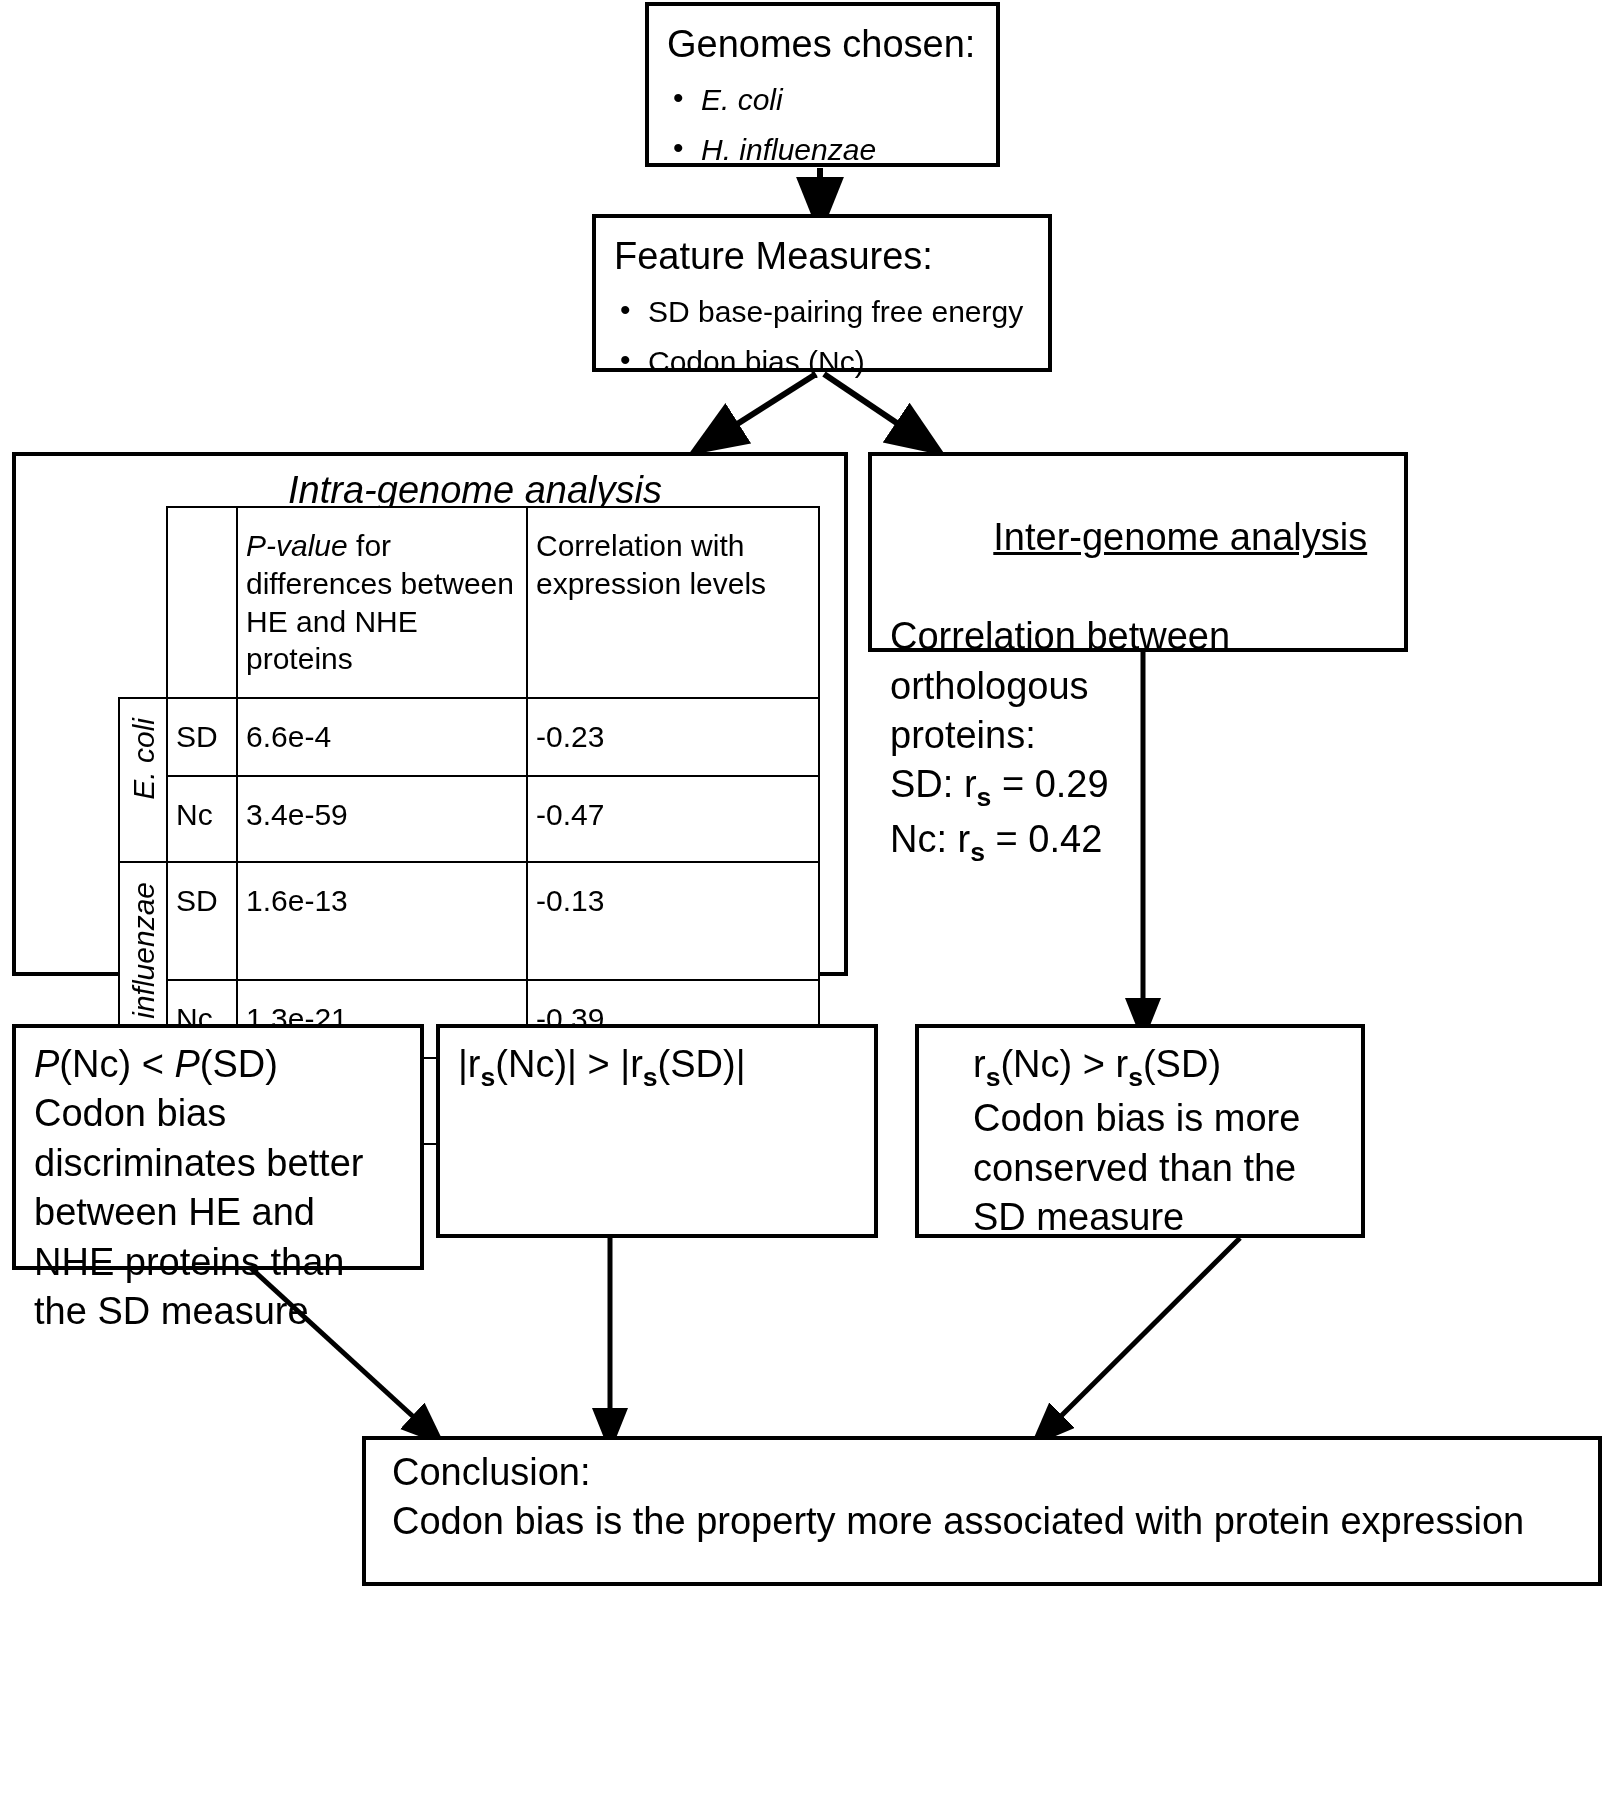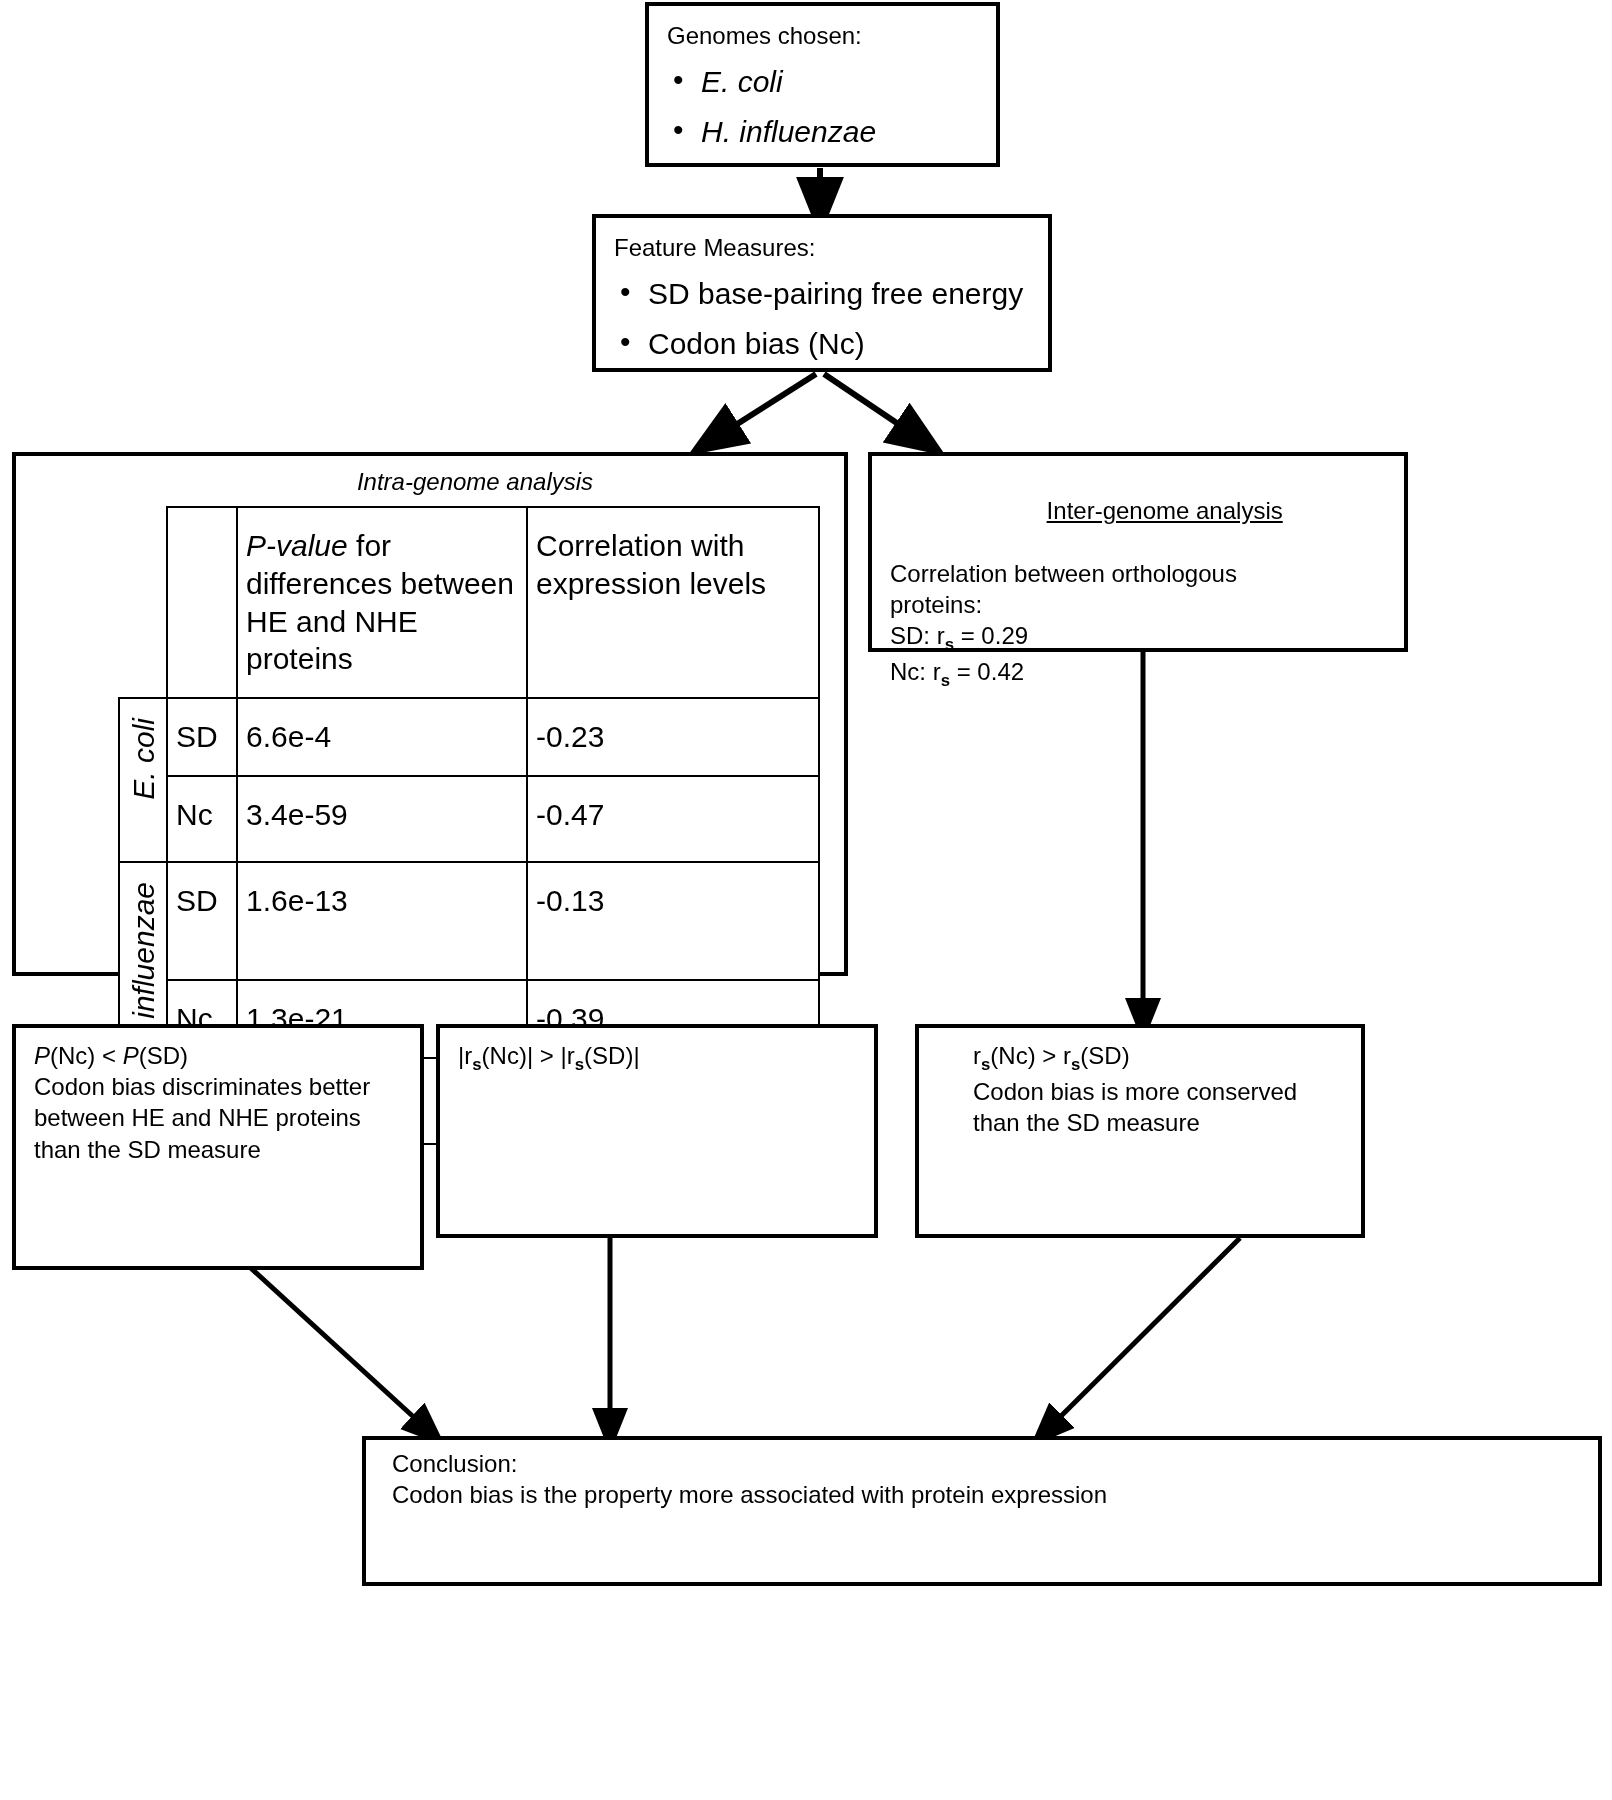--- a/index.html
+++ b/index.html
@@ -18,21 +18,21 @@
     background: #ffffff;
     overflow: hidden;
   }
   .box {
     position: absolute;
     box-sizing: border-box;
     background: #ffffff;
     border: 4px solid #000000;
   }
   .txt {
-    font-size: 24px;
+    font-size: 38px;
     line-height: 1.30;
     white-space: pre-wrap;
   }
   .pad {
     padding: 14px 18px;
   }
   .bullet-list {
     margin: 0;
     padding: 0;
     list-style: none;

